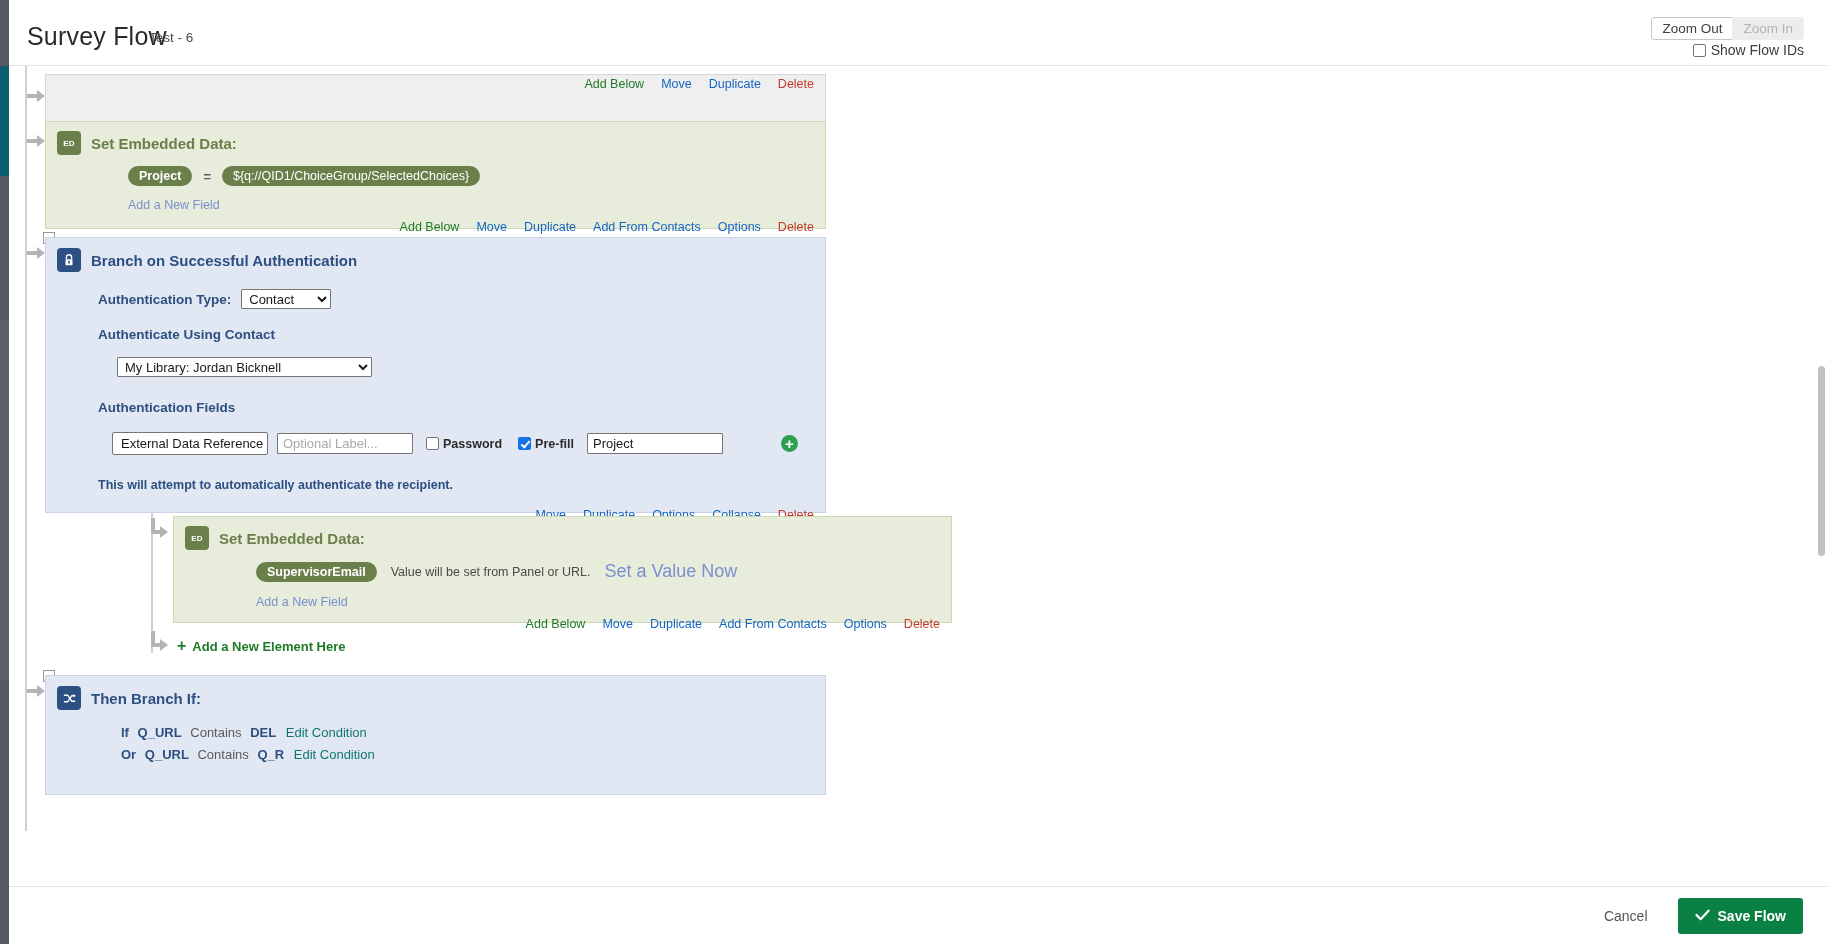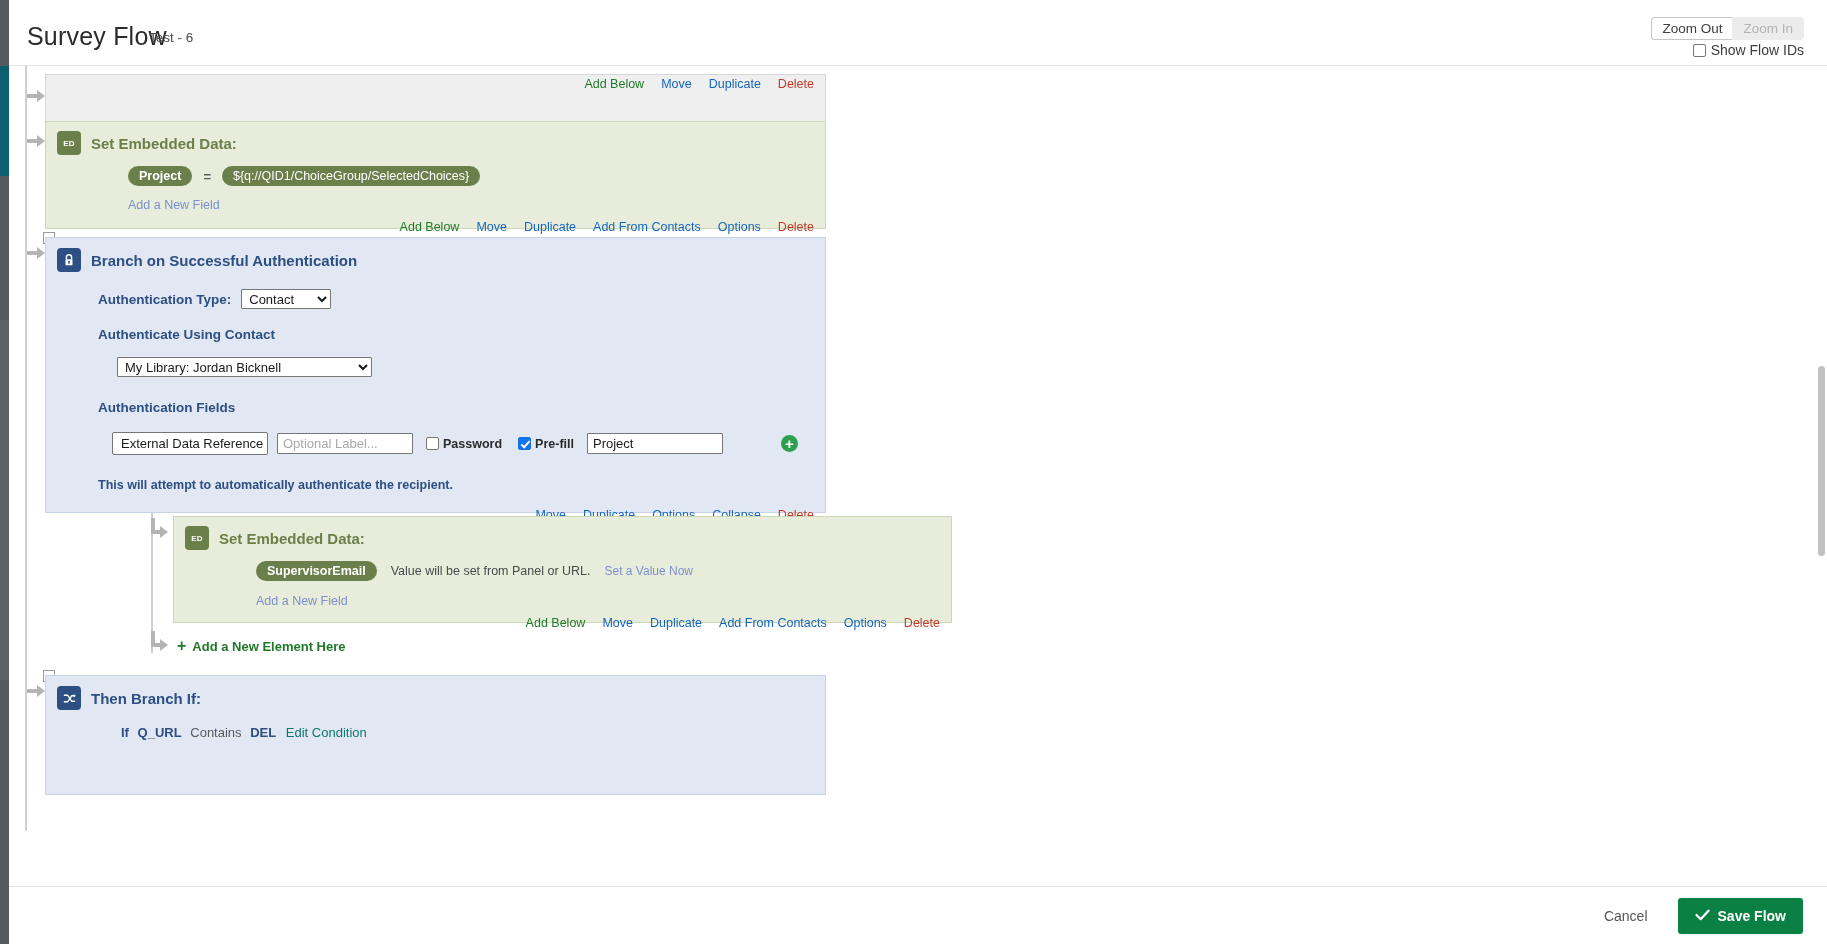--- a/index.html
+++ b/index.html
@@ -194,21 +194,21 @@
   }
   .pill-val {
     display: inline-flex; align-items: center;
     background: #6b7f4a; color: #fff;
     border-radius: 11px; padding: 3px 11px;
     font-size: 12.5px;
   }
   .eq { color: #5a5a5a; font-size: 13px; font-weight: 700; }
   .lk-newfield { color: #7b8fcf; font-size: 12.5px; cursor: pointer; }
   .ed-note { color: #4a4a4a; font-size: 12.5px; }
-  .lk-setvalue { color: #7b8fcf; font-size: 12px; cursor: pointer; }
+  .lk-setvalue { color: #7b8fcf; font-size: 18px; cursor: pointer; }
   
   .field-label {
     font-size: 13.5px; font-weight: 700; color: #2d4f81;
   }
   .sec-label {
     font-size: 13.5px; font-weight: 700; color: #2d4f81;
   }
   select.ctl, input.ctl {
     font-family: "Liberation Sans", sans-serif;
     font-size: 13px; color: #1a1a1a;
@@ -461,20 +461,27 @@
         <div class="title-branch">Then Branch If:</div>
       </div>
       <div style="padding:15px 0 0 75px;">
         <div class="cond-row" style="margin-bottom:7px;">
           <b>If</b>
           <b style="margin-left:5px;">Q_URL</b>
           <span style="margin-left:5px;">Contains</span>
           <b style="margin-left:5px;">DEL</b>
           <span class="lk-edit">Edit Condition</span>
         </div>
+        <div class="cond-row">
+          <b>Or</b>
+          <b style="margin-left:5px;">Q_URL</b>
+          <span style="margin-left:5px;">Contains</span>
+          <b style="margin-left:5px;">Q_R</b>
+          <span class="lk-edit">Edit Condition</span>
+        </div>
       </div>
     </div>
 
   </div>
 
   <div class="footer">
     <button class="btn-cancel">Cancel</button>
     <button class="btn-save">
       <span>
         <svg width="15" height="12" viewBox="0 0 16 13" aria-hidden="true">

